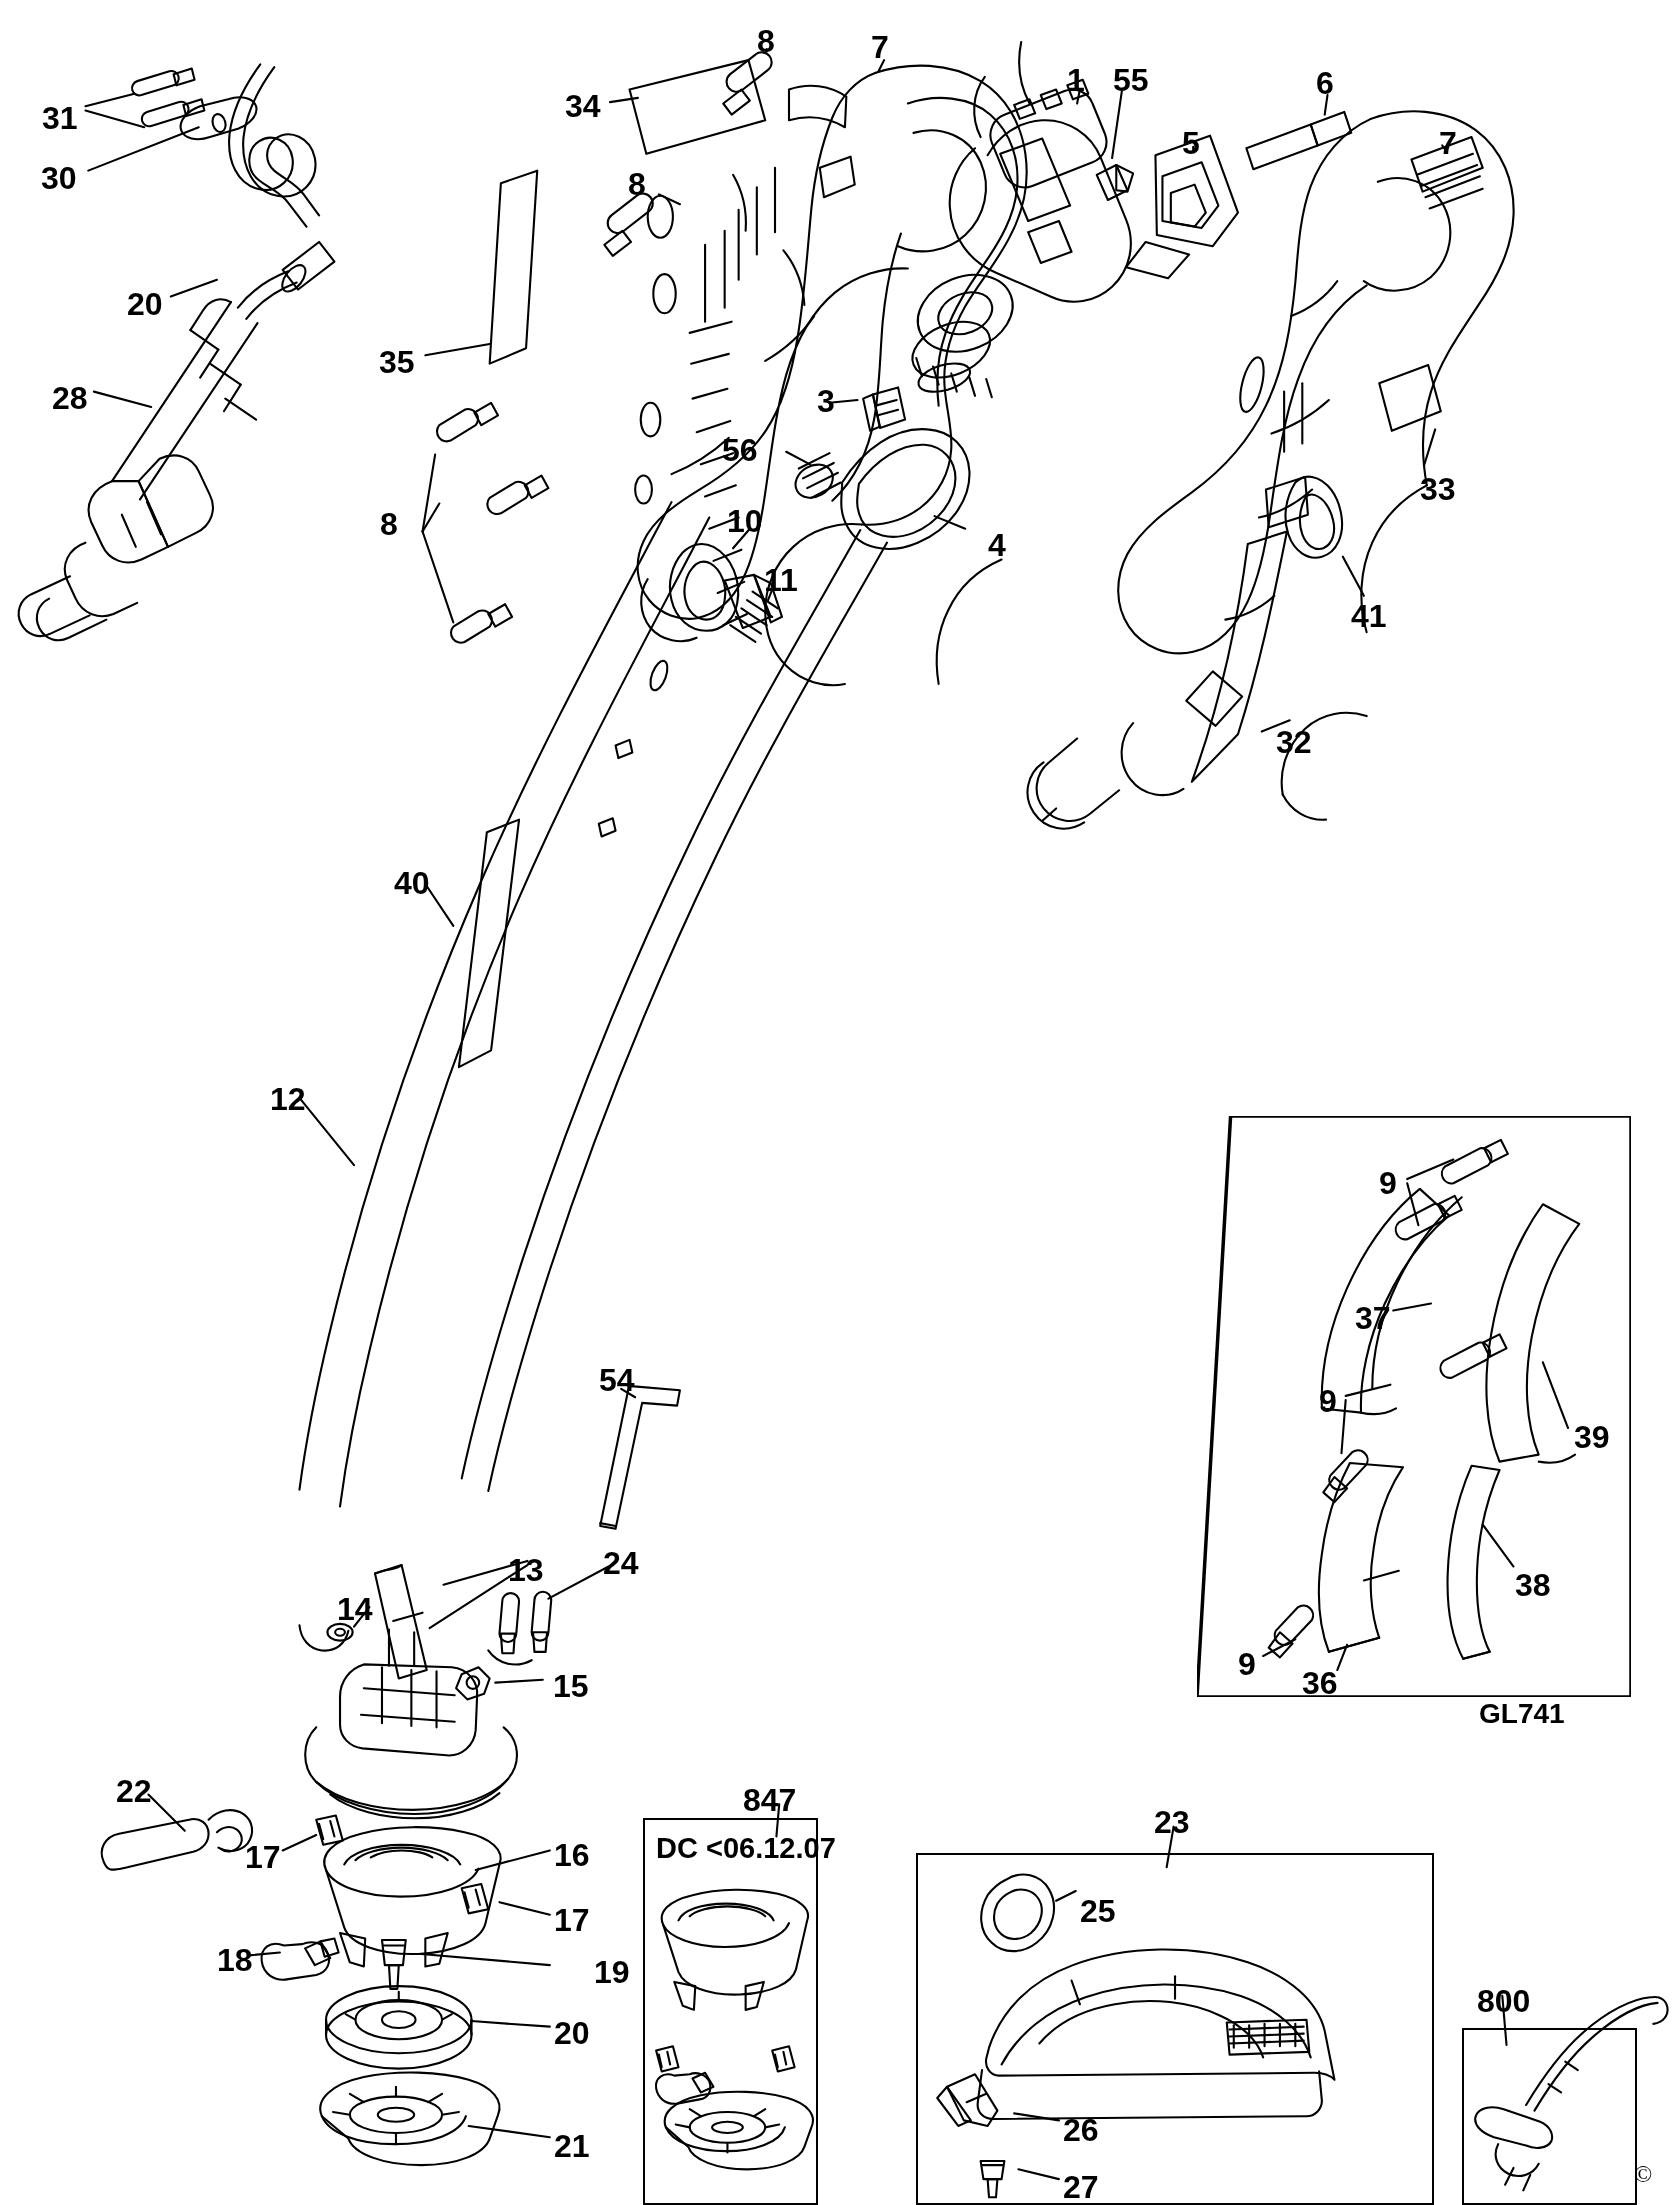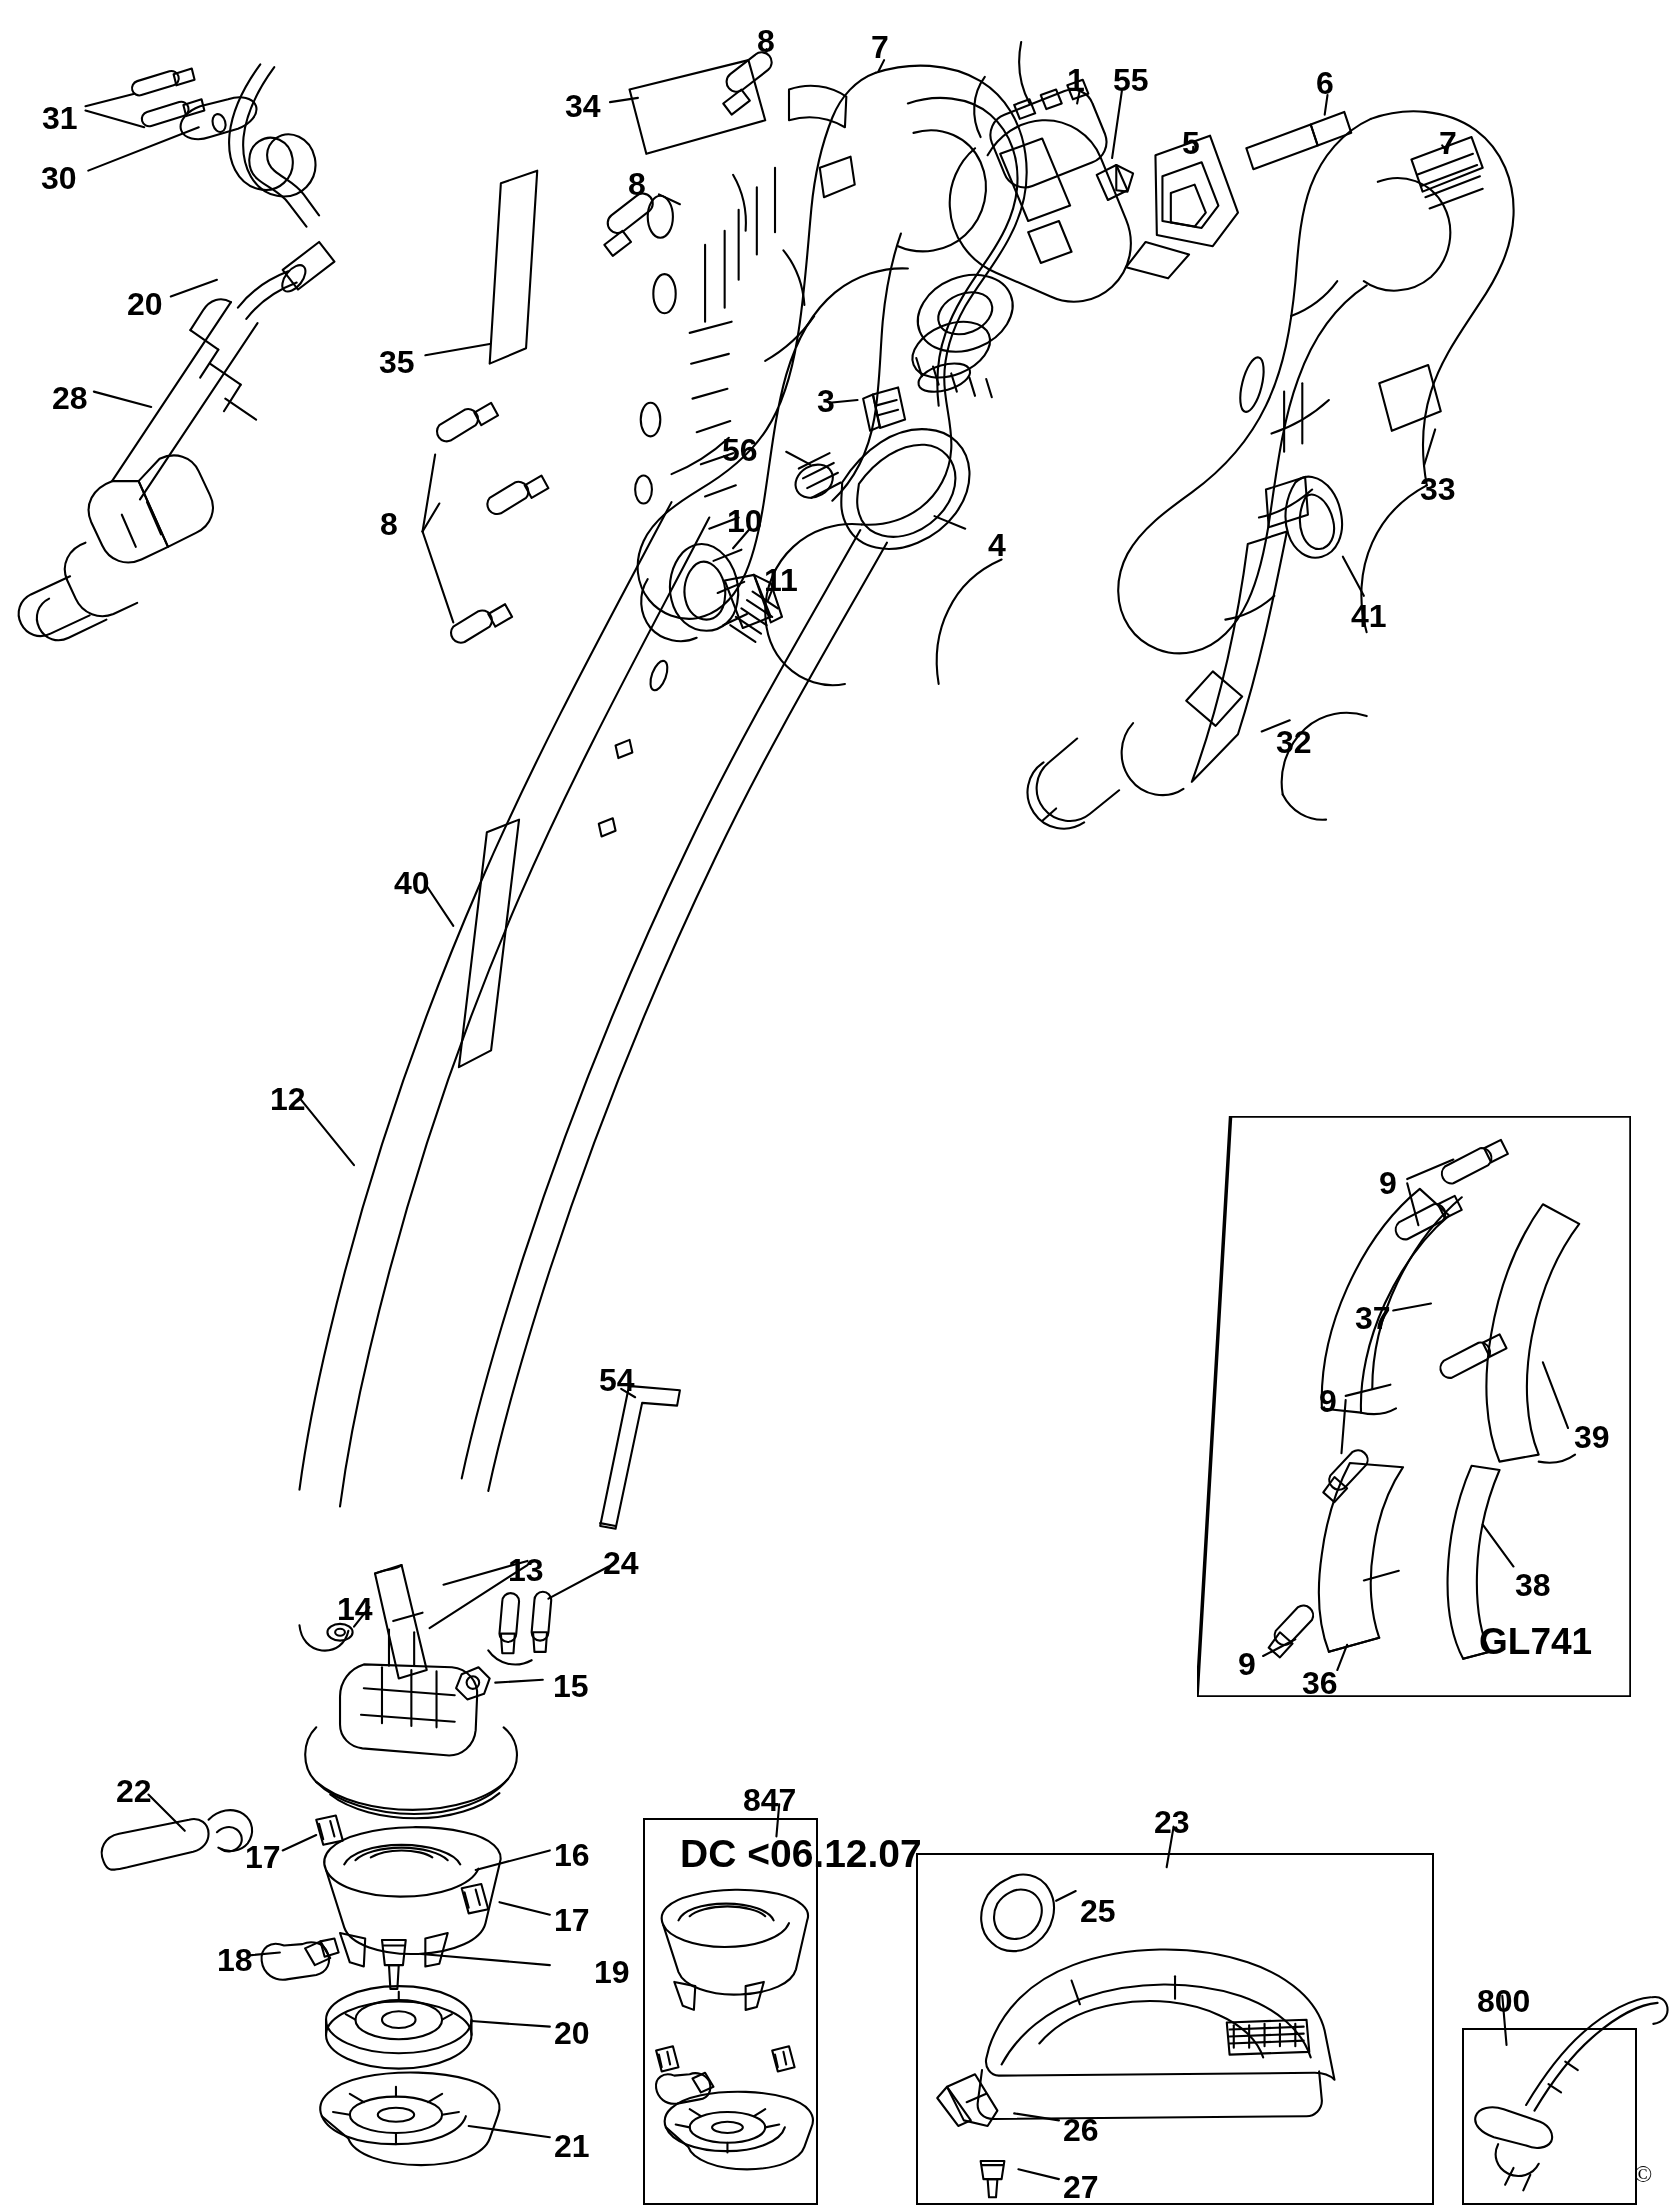--- a/index.html
+++ b/index.html
@@ -597,24 +597,24 @@
   <div class="label lbl-lg" style="left:1477px;top:1985px;">800</div>
   <div class="label lbl-lg" style="left:554px; top:2130px;">21</div>
   <div class="label lbl-lg" style="left:1063px;top:2114px;">26</div>
   <div class="label lbl-lg" style="left:1063px;top:2171px;">27</div>
 
   <div class="panel" style="left:1197px; top:1116px; width:434px; height:581px; border:0;">
     <svg width="434" height="581" viewBox="0 0 620 830" style="position:absolute;left:0;top:0;">
       <polygon points="48,0 620,0 620,830 0,830" fill="none" stroke="#000" stroke-width="5"></polygon>
     </svg>
   </div>
-  <div class="boxlabel" style="left:1479px; top:1621px; font-size:37px;">GL741</div>
+  <div class="boxlabel" style="left:1479px; top:1698px; font-size:28px;">GL741</div>
 
   <div class="panel" style="left:643px; top:1818px; width:175px; height:387px;"></div>
-  <div class="boxlabel" style="left:680px; top:1832px; font-size:39px;">DC &lt;06.12.07</div>
+  <div class="boxlabel" style="left:656px; top:1832px; font-size:29px;">DC &lt;06.12.07</div>
 
   <div class="panel" style="left:916px; top:1853px; width:518px; height:352px;"></div>
 
   <div class="panel" style="left:1462px; top:2028px; width:175px; height:177px;"></div>
 
   <div class="copyright" style="left:1634px; top:2161px;">©</div>
 
 </div>
 
 

